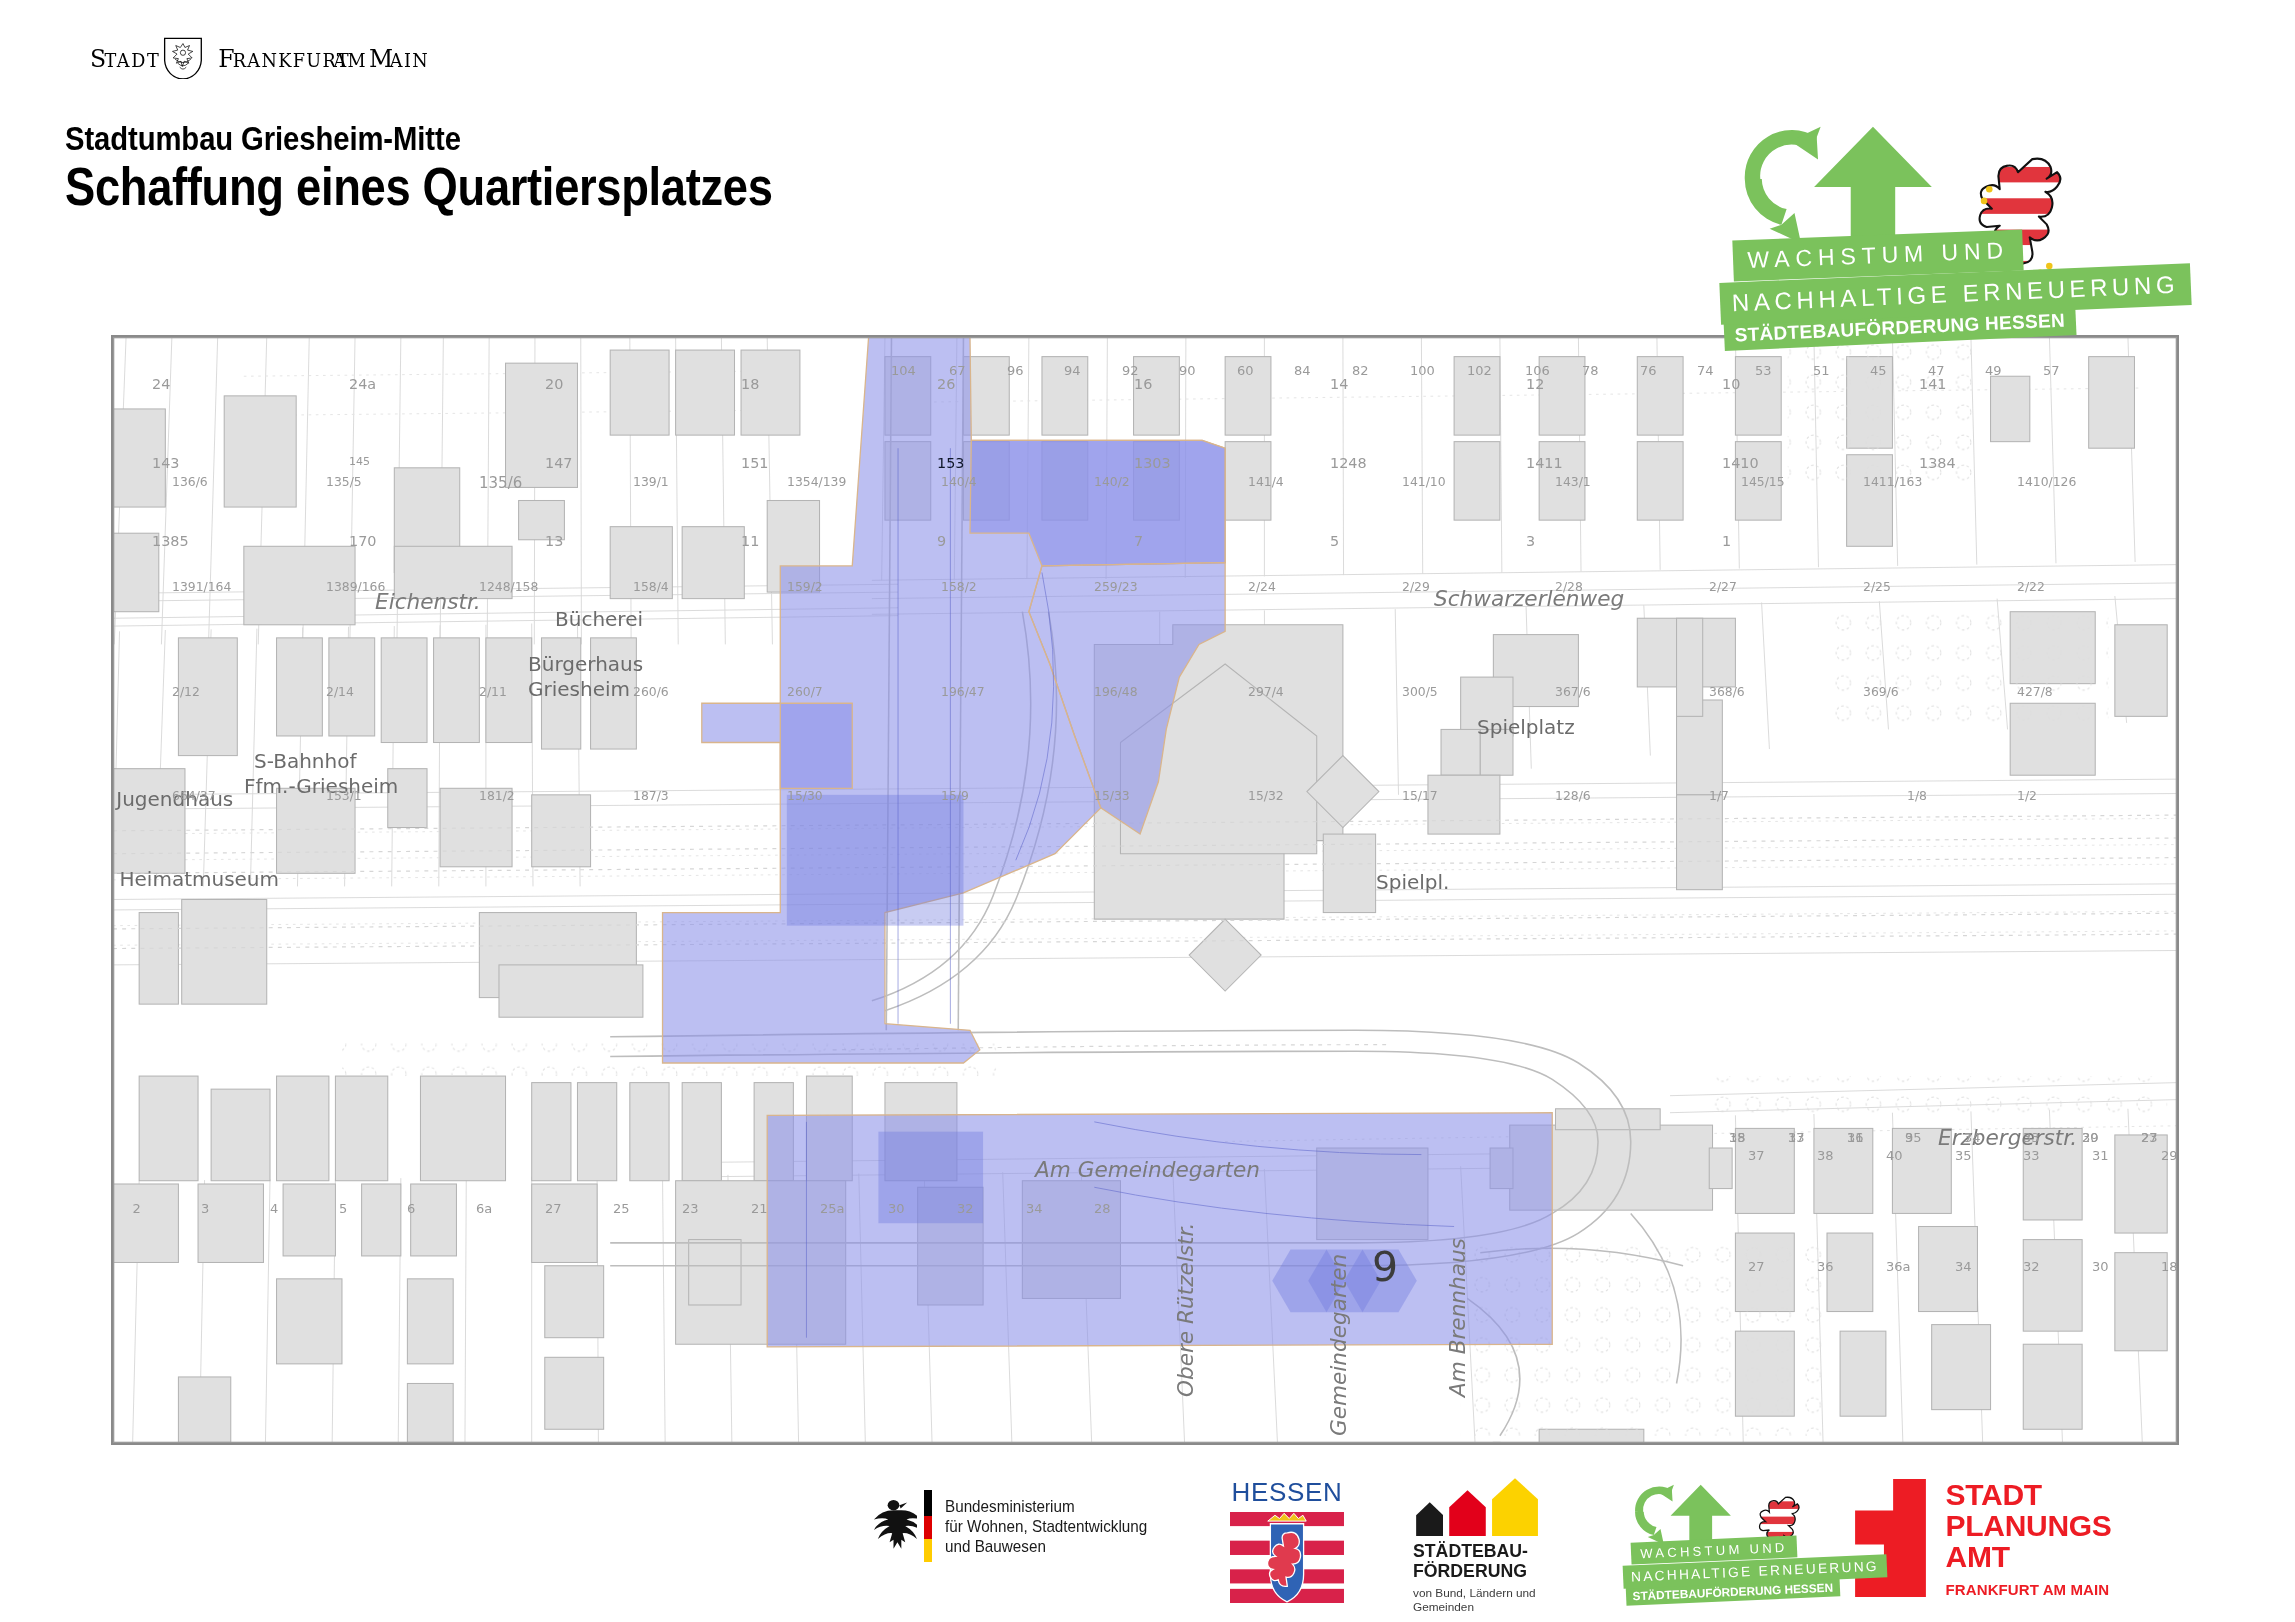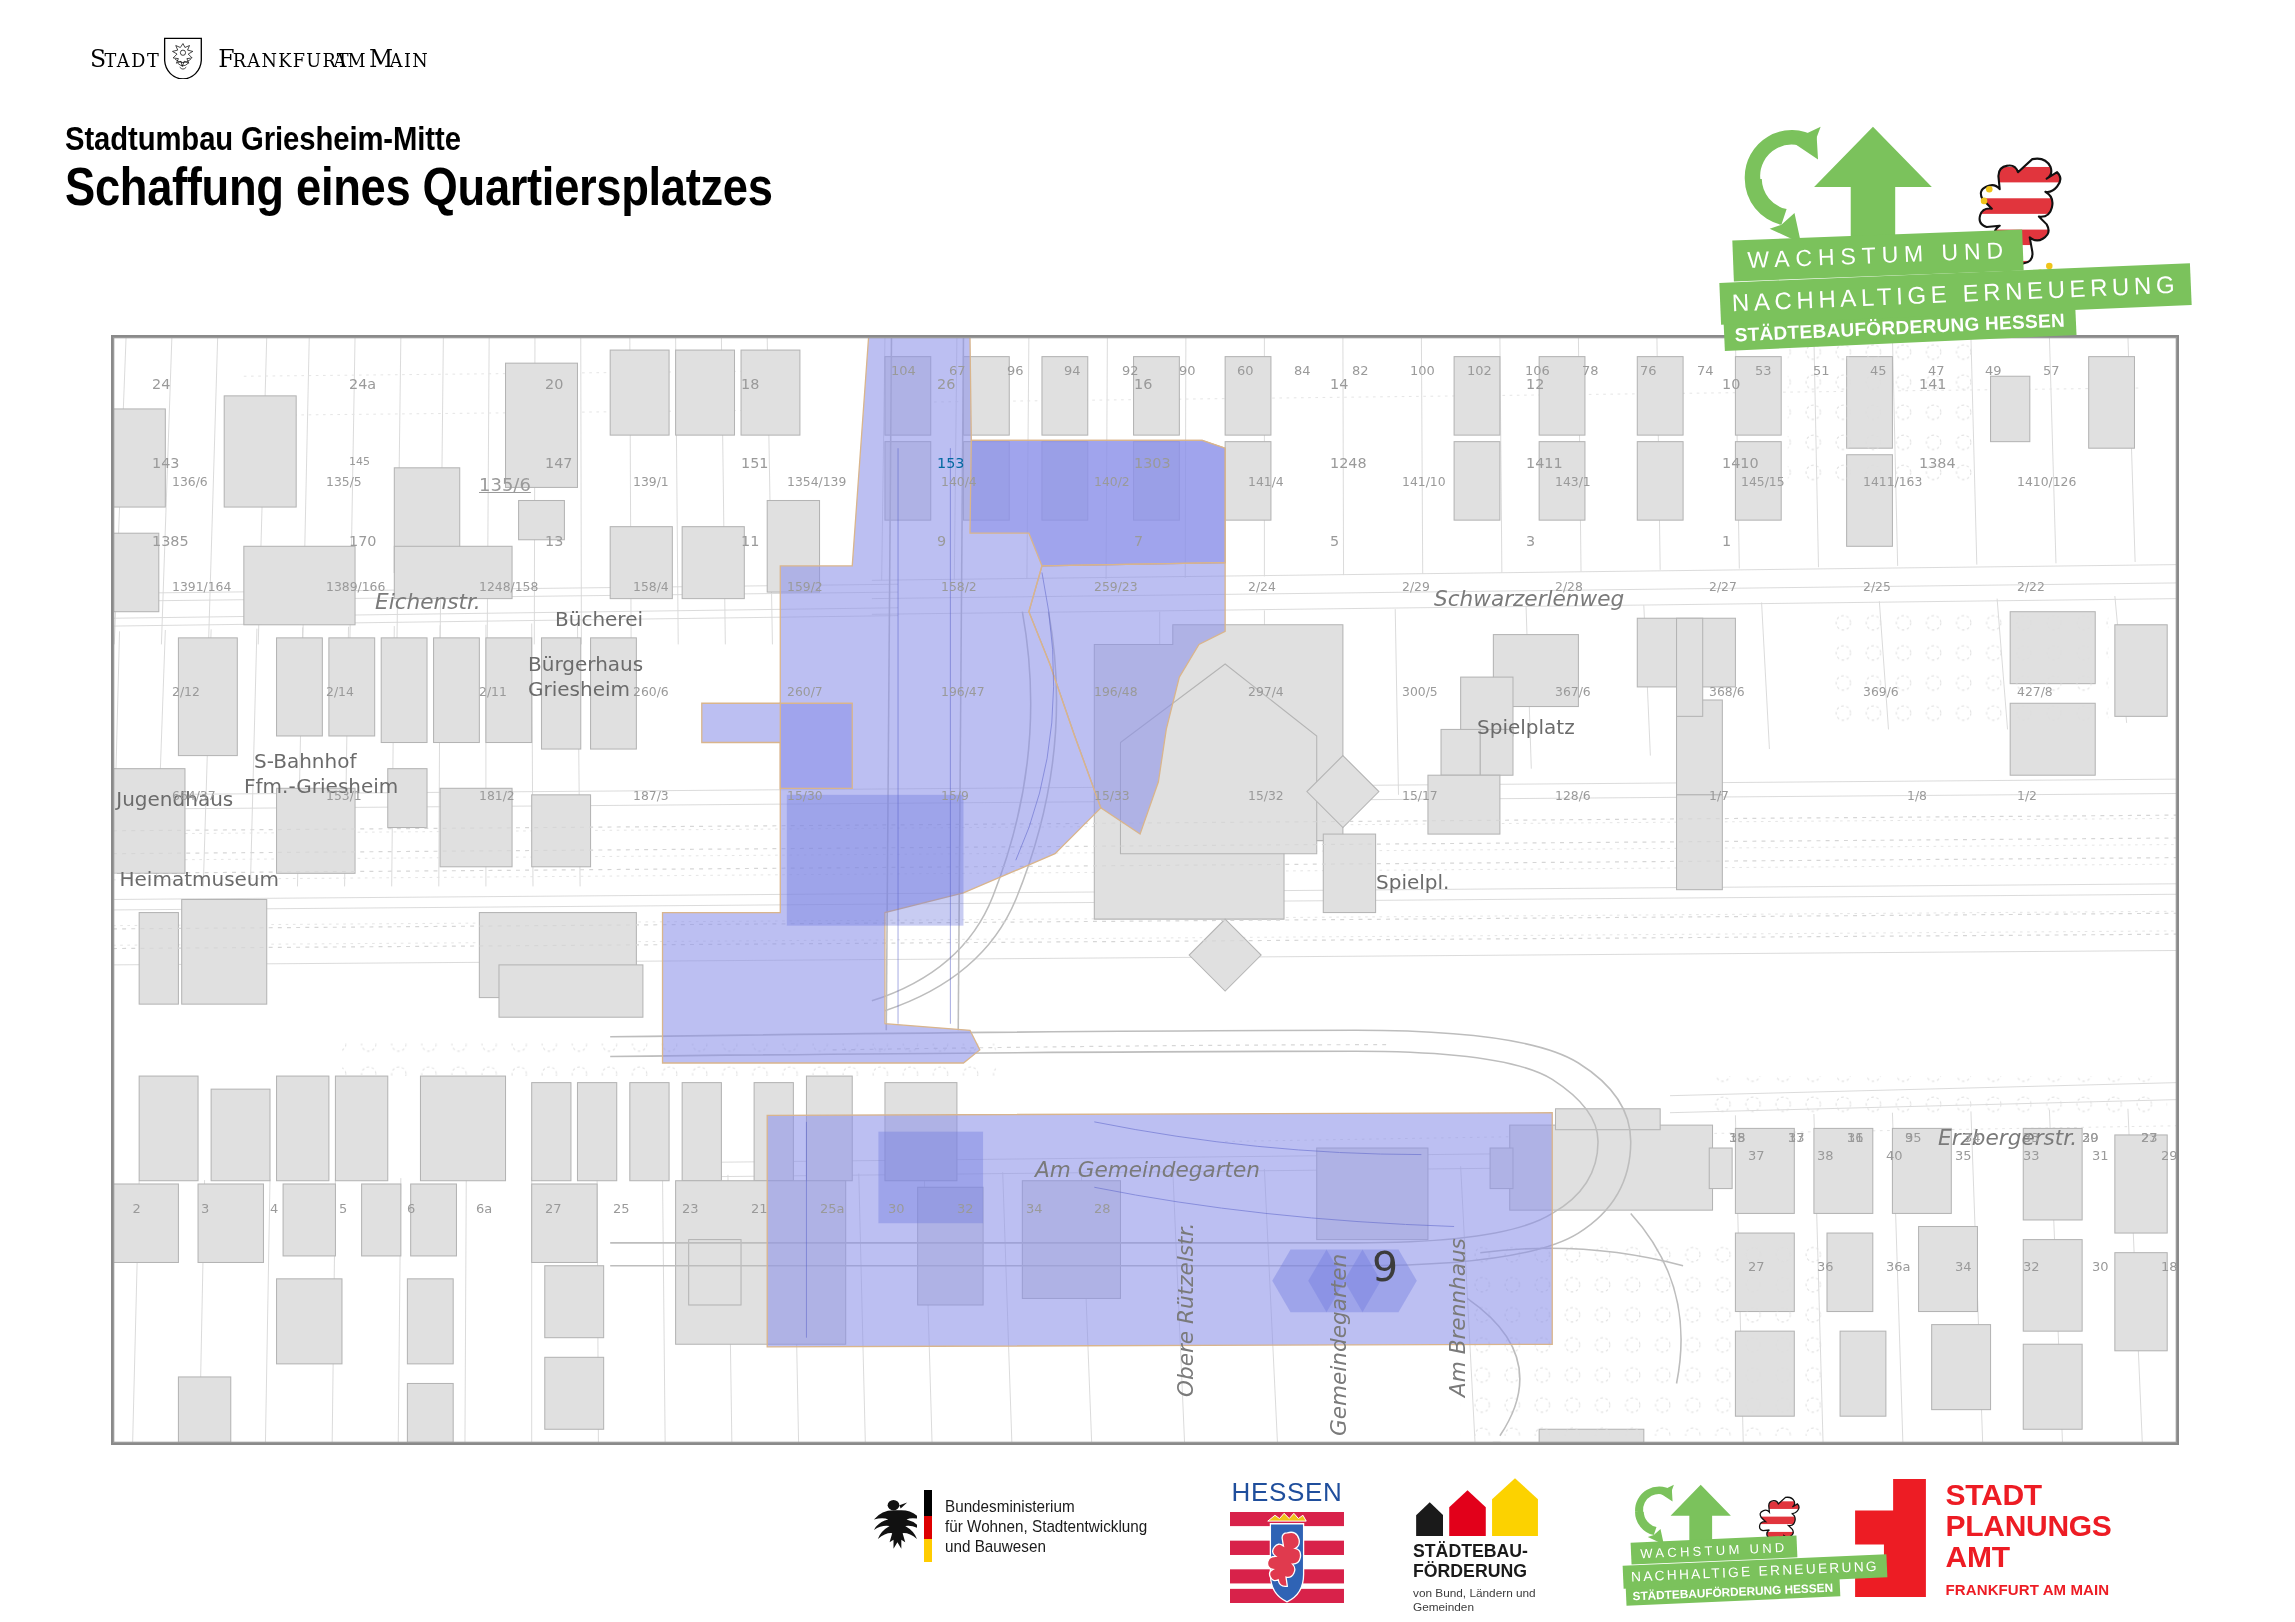--- a/index.html
+++ b/index.html
@@ -538,38 +538,38 @@
     <div class="mlabel" style="left: 824px; top: 39px; font-size: 14.4px; color: rgb(154, 154, 154);">26</div>
     <div class="mlabel" style="left: 1021px; top: 39px; font-size: 14.4px; color: rgb(154, 154, 154);">16</div>
     <div class="mlabel" style="left: 1217px; top: 39px; font-size: 14.4px; color: rgb(154, 154, 154);">14</div>
     <div class="mlabel" style="left: 1413px; top: 39px; font-size: 14.4px; color: rgb(154, 154, 154);">12</div>
     <div class="mlabel" style="left: 1609px; top: 39px; font-size: 14.4px; color: rgb(154, 154, 154);">10</div>
     <div class="mlabel" style="left: 1806px; top: 39px; font-size: 14.4px; color: rgb(154, 154, 154);">141</div>
     <div class="mlabel" style="left: 39px; top: 118px; font-size: 14.4px; color: rgb(154, 154, 154);">143</div>
     <div class="mlabel" style="left: 236px; top: 118px; font-size: 11px; color: rgb(154, 154, 154);">145</div>
     <div class="mlabel" style="left: 432px; top: 118px; font-size: 14.4px; color: rgb(154, 154, 154);">147</div>
     <div class="mlabel" style="left: 628px; top: 118px; font-size: 14.4px; color: rgb(154, 154, 154);">151</div>
-    <div class="mlabel" style="left: 824px; top: 118px; font-size: 14.4px; color: #0369a1;">153</div>
+    <div class="mlabel" style="left: 824px; top: 118px; font-size: 14.4px; color: #0f172a;">153</div>
     <div class="mlabel" style="left: 1021px; top: 118px; font-size: 14.4px; color: rgb(154, 154, 154);">1303</div>
     <div class="mlabel" style="left: 1217px; top: 118px; font-size: 14.4px; color: rgb(154, 154, 154);">1248</div>
     <div class="mlabel" style="left: 1413px; top: 118px; font-size: 14.4px; color: rgb(154, 154, 154);">1411</div>
     <div class="mlabel" style="left: 1609px; top: 118px; font-size: 14.4px; color: rgb(154, 154, 154);">1410</div>
     <div class="mlabel" style="left: 1806px; top: 118px; font-size: 14.4px; color: rgb(154, 154, 154);">1384</div>
     <div class="mlabel" style="left: 39px; top: 196px; font-size: 14.4px; color: rgb(154, 154, 154);">1385</div>
     <div class="mlabel" style="left: 236px; top: 196px; font-size: 14.4px; color: rgb(154, 154, 154);">170</div>
     <div class="mlabel" style="left: 432px; top: 196px; font-size: 14.4px; color: rgb(154, 154, 154);">13</div>
     <div class="mlabel" style="left: 628px; top: 196px; font-size: 14.4px; color: rgb(154, 154, 154);">11</div>
     <div class="mlabel" style="left: 824px; top: 196px; font-size: 14.4px; color: rgb(154, 154, 154);">9</div>
     <div class="mlabel" style="left: 1021px; top: 196px; font-size: 14.4px; color: rgb(154, 154, 154);">7</div>
     <div class="mlabel" style="left: 1217px; top: 196px; font-size: 14.4px; color: rgb(154, 154, 154);">5</div>
     <div class="mlabel" style="left: 1413px; top: 196px; font-size: 14.4px; color: rgb(154, 154, 154);">3</div>
     <div class="mlabel" style="left: 1609px; top: 196px; font-size: 14.4px; color: rgb(154, 154, 154);">1</div>
     <div class="mlabel" style="left: 59px; top: 137px; font-size: 12.4px; color: rgb(154, 154, 154);">136/6</div>
     <div class="mlabel" style="left: 213px; top: 137px; font-size: 12.4px; color: rgb(154, 154, 154);">135/5</div>
-    <div class="mlabel" style="left: 366px; top: 137px; font-size: 18px; color: rgb(154, 154, 154); text-decoration: underline;">135/6</div>
+    <div class="mlabel" style="left: 366px; top: 137px; font-size: 15px; color: rgb(154, 154, 154);">135/6</div>
     <div class="mlabel" style="left: 520px; top: 137px; font-size: 12.4px; color: rgb(154, 154, 154);">139/1</div>
     <div class="mlabel" style="left: 674px; top: 137px; font-size: 12.4px; color: rgb(154, 154, 154);">1354/139</div>
     <div class="mlabel" style="left: 828px; top: 137px; font-size: 12.4px; color: rgb(154, 154, 154);">140/4</div>
     <div class="mlabel" style="left: 981px; top: 137px; font-size: 12.4px; color: rgb(154, 154, 154);">140/2</div>
     <div class="mlabel" style="left: 1135px; top: 137px; font-size: 12.4px; color: rgb(154, 154, 154);">141/4</div>
     <div class="mlabel" style="left: 1289px; top: 137px; font-size: 12.4px; color: rgb(154, 154, 154);">141/10</div>
     <div class="mlabel" style="left: 1442px; top: 137px; font-size: 12.4px; color: rgb(154, 154, 154);">143/1</div>
     <div class="mlabel" style="left: 1628px; top: 137px; font-size: 12.4px; color: rgb(154, 154, 154);">145/15</div>
     <div class="mlabel" style="left: 1750px; top: 137px; font-size: 12.4px; color: rgb(154, 154, 154);">1411/163</div>
     <div class="mlabel" style="left: 1904px; top: 137px; font-size: 12.4px; color: rgb(154, 154, 154);">1410/126</div>

